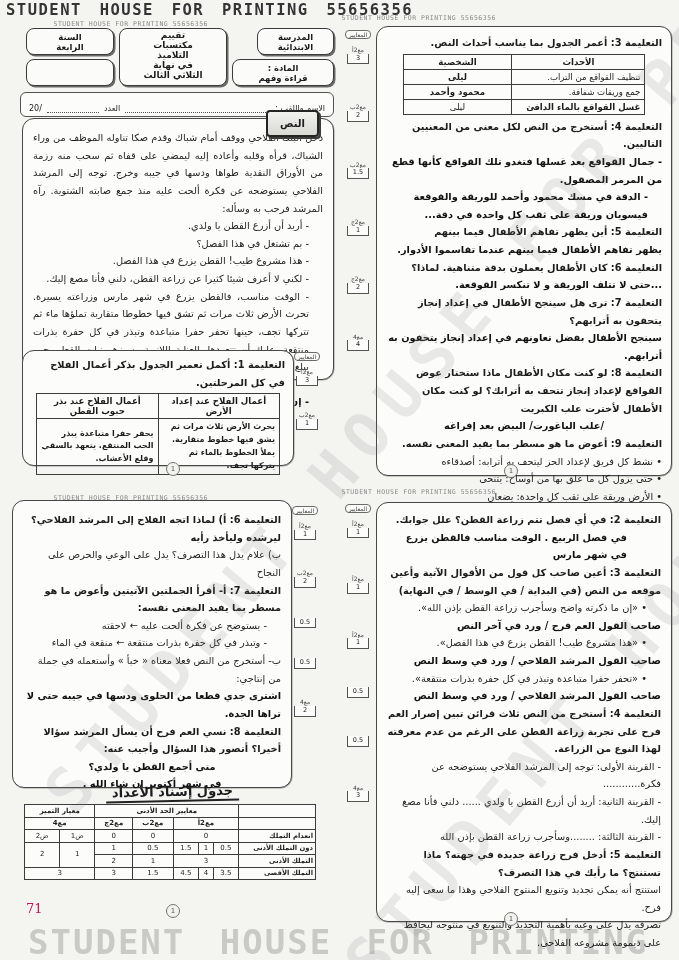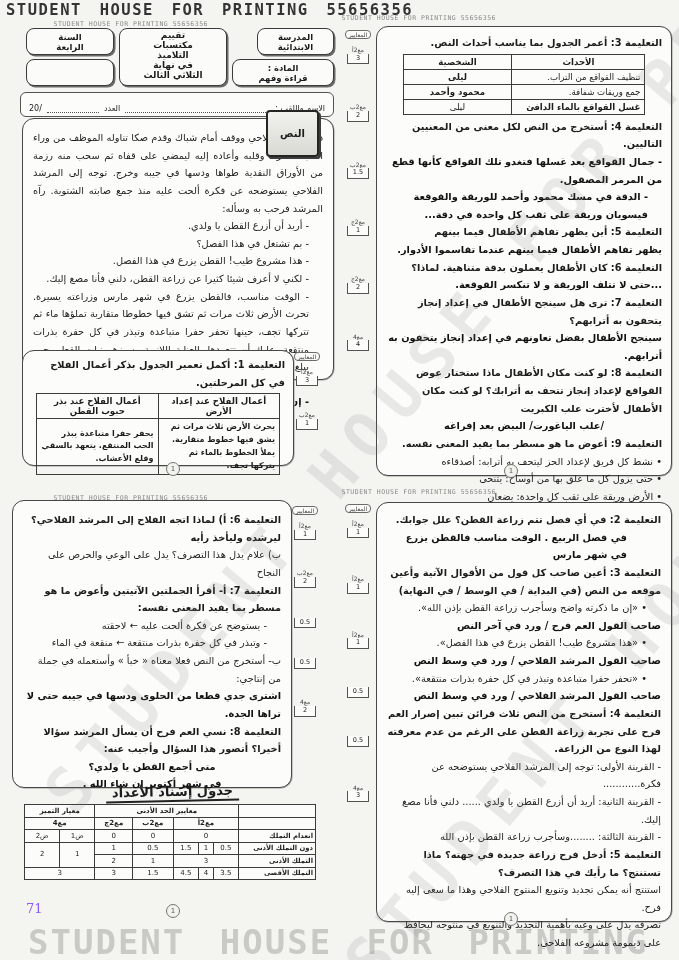--- a/index.html
+++ b/index.html
@@ -3,21 +3,21 @@
 <meta charset="utf-8">
 <style>
   html,body{margin:0;padding:0;}
   body{width:679px;height:960px;position:relative;overflow:hidden;background:#f4f4f1;
        font-family:"DejaVu Sans",sans-serif;color:#1c1c1c;}
   
   .banner-top{position:absolute;top:1px;left:6px;font-family:"DejaVu Sans Mono",monospace;
        font-size:15.5px;font-weight:600;letter-spacing:1.5px;word-spacing:7px;color:#343434;white-space:nowrap;z-index:8;}
   .banner-bottom{position:absolute;top:922px;left:28px;font-family:"DejaVu Sans Mono",monospace;
        font-size:34px;font-weight:600;letter-spacing:2px;word-spacing:12px;color:#c9c9c5;white-space:nowrap;z-index:2;}
-  .page-num{position:absolute;top:901px;left:26px;font-size:13px;color:#8b5cf6;z-index:9;font-family:"DejaVu Serif",serif;}
+  .page-num{position:absolute;top:901px;left:26px;font-size:13px;color:#be185d;z-index:9;font-family:"DejaVu Serif",serif;}
   .micro{position:absolute;font-family:"DejaVu Sans Mono",monospace;font-size:6.5px;letter-spacing:.5px;
        color:#8a8a88;white-space:nowrap;z-index:4;}
   
   .wm{position:absolute;font-family:"DejaVu Sans Mono",monospace;font-weight:700;font-size:62px;
       letter-spacing:14px;color:rgba(120,120,118,0.15);white-space:nowrap;z-index:6;pointer-events:none;
       transform-origin:0 0;transform:rotate(-50deg);}
   
   .quad{position:absolute;z-index:3;direction:rtl;}
   .pbox{position:absolute;border:1.4px solid #474745;border-radius:12px;background:#fcfcfa;
         box-shadow:0.5px 0.5px 0 #9a9a96;}
@@ -25,21 +25,21 @@
   .hdr-row{position:absolute;display:flex;direction:rtl;gap:5px;}
   .hdr-col{display:flex;flex-direction:column;gap:4px;}
   .hbox{border:1.5px solid #3a3a38;border-radius:8px;background:#fbfbf9;box-shadow:1.5px 1.5px 0 #6a6a66;
         display:flex;align-items:center;justify-content:center;font-size:8.5px;font-weight:700;padding:1px 22px;text-align:center;}
   .name-row{position:absolute;border:1px solid #55534f;border-radius:6px;display:flex;direction:rtl;
         align-items:flex-end;font-size:8px;padding:3px 8px;gap:5px;background:#fcfcfa;}
   .dots{flex:1;border-bottom:1px dotted #555;height:9px;}
   .dots-s{width:52px;border-bottom:1px dotted #555;height:9px;}
   
   .tab{position:absolute;top:-9px;right:14px;border:2px solid #242422;border-radius:4px;
-       background:linear-gradient(#f2f2ee,#d9d9d4);padding:16px 12px;font-size:10px;font-weight:800;
+       background:linear-gradient(#f2f2ee,#d9d9d4);padding:6px 12px;font-size:10px;font-weight:800;
        box-shadow:2px 2px 0 #3c3c3a;}
   
   .ln{font-size:9.8px;line-height:1.8;text-align:right;color:#1c1c1c;}
   .tt{font-weight:600;}
   .b{font-weight:700;color:#111;}
   .ctr{text-align:center;}
   .par{text-align:justify;}
   .dlg{padding-right:14px;}
   .ind{padding-right:34px;}
   

